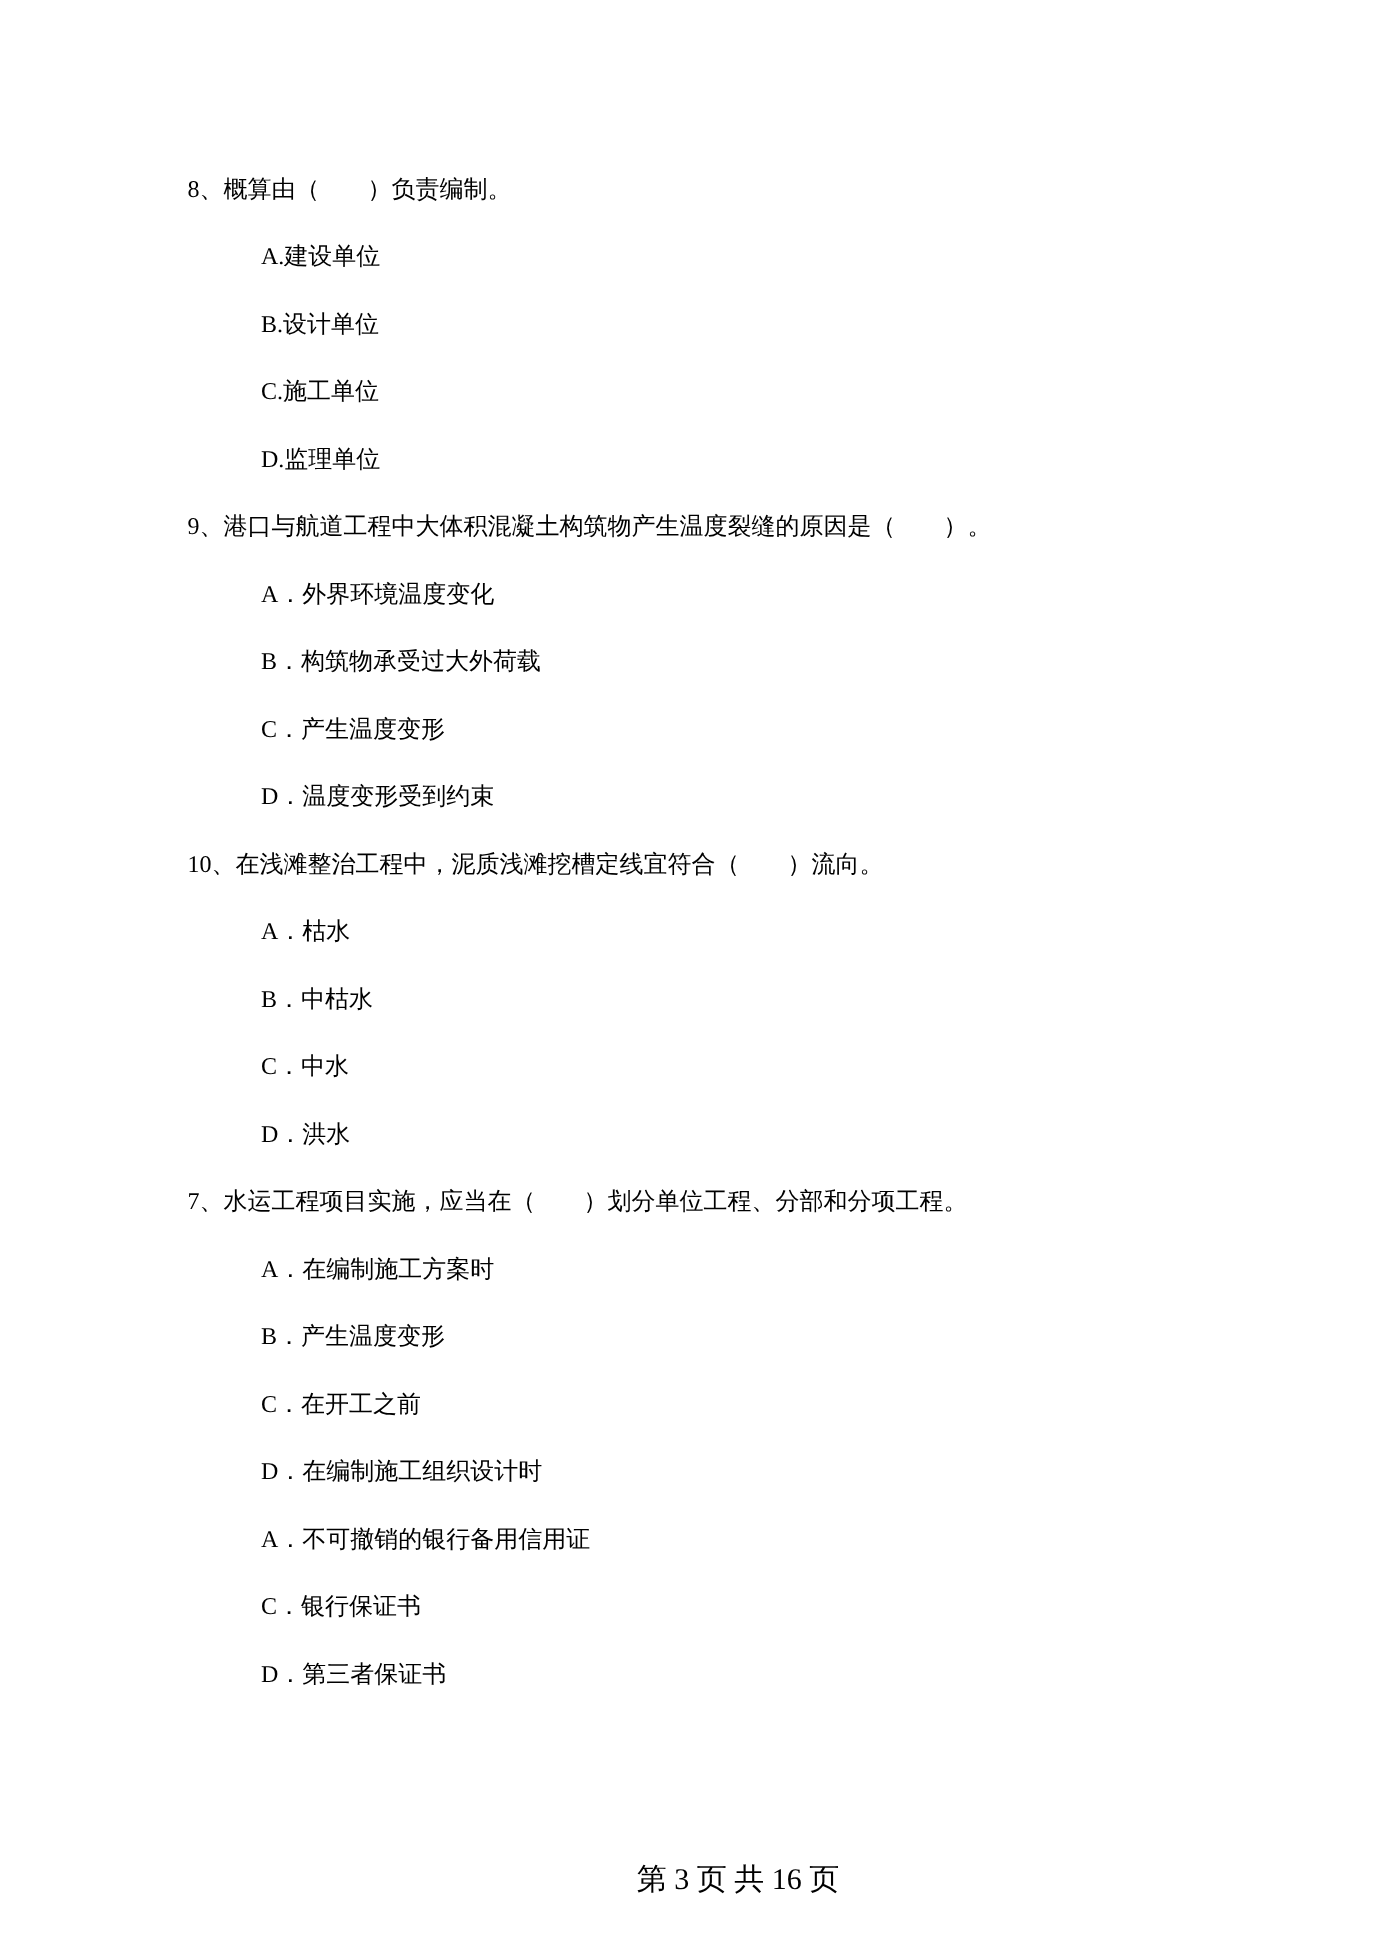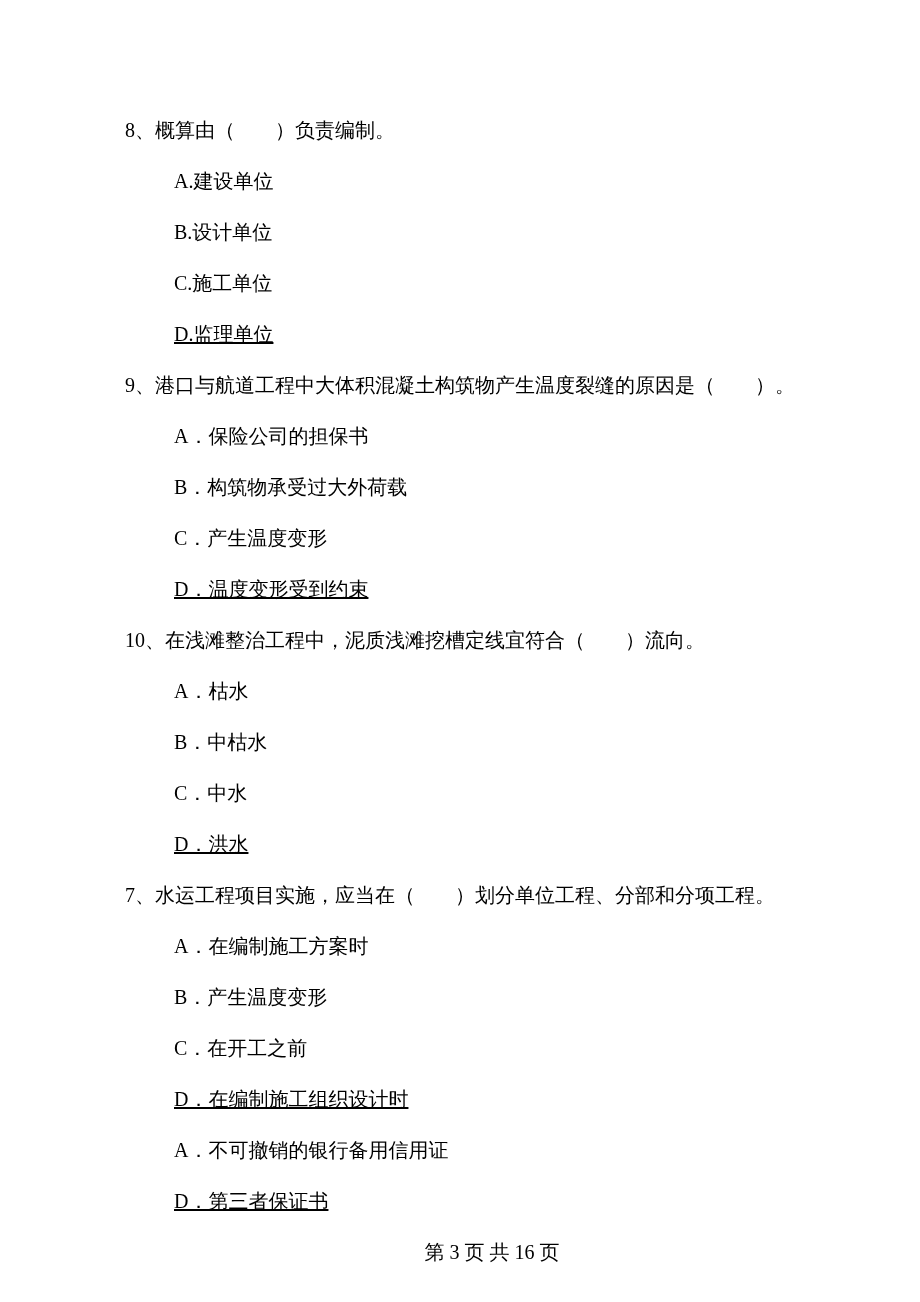--- a/index.html
+++ b/index.html
@@ -7,37 +7,36 @@
     padding: 0;
     font-family: "SimSun", "宋体", serif;
     background: #ffffff;
     width: 920px;
     height: 1302px;
     position: relative;
     color: #000000;
   }
   .page {
     padding: 115px 120px 0 125px;
-    font-size: 20px;
+    font-size: 16px;
     line-height: 1.5;
   }
   .question {
     margin-bottom: 21px;
   }
   .q-stem {
     margin-bottom: 21px;
   }
   .option {
     padding-left: 49px;
     margin-bottom: 21px;
     font-family: "SimSun", "宋体", serif;
   }
   .option-last {
     margin-bottom: 21px;
-    text-decoration: underline;
   }
   .footer {
     position: absolute;
     bottom: 36px;
     width: 100%;
     text-align: center;
     font-size: 20px;
     font-family: "SimSun", "宋体", serif;
     padding-left: 32px;
   }
@@ -50,21 +49,21 @@
   <div class="question">
     <div class="q-stem">8、概算由（　　）负责编制。</div>
     <div class="option">A.建设单位</div>
     <div class="option">B.设计单位</div>
     <div class="option">C.施工单位</div>
     <div class="option option-last">D.监理单位</div>
   </div>
 
   <div class="question">
     <div class="q-stem">9、港口与航道工程中大体积混凝土构筑物产生温度裂缝的原因是（　　）。</div>
-    <div class="option">A．保险公司的担保书</div>
+    <div class="option">A．外界环境温度变化</div>
     <div class="option">B．构筑物承受过大外荷载</div>
     <div class="option">C．产生温度变形</div>
     <div class="option option-last">D．温度变形受到约束</div>
   </div>
 
   <div class="question">
     <div class="q-stem">10、在浅滩整治工程中，泥质浅滩挖槽定线宜符合（　　）流向。</div>
     <div class="option">A．枯水</div>
     <div class="option">B．中枯水</div>
     <div class="option">C．中水</div>
@@ -74,18 +73,19 @@
   <div class="question">
     <div class="q-stem">7、水运工程项目实施，应当在（　　）划分单位工程、分部和分项工程。</div>
     <div class="option">A．在编制施工方案时</div>
     <div class="option">B．产生温度变形</div>
     <div class="option">C．在开工之前</div>
     <div class="option option-last">D．在编制施工组织设计时</div>
   </div>
 
   <div class="question">
     <div class="option">A．不可撤销的银行备用信用证</div>
+    <div class="option">C．银行保证书</div>
     <div class="option option-last">D．第三者保证书</div>
   </div>
 
 </div>
 
 <div class="footer">第 3 页 共 16 页</div>
 
 </body></html>

